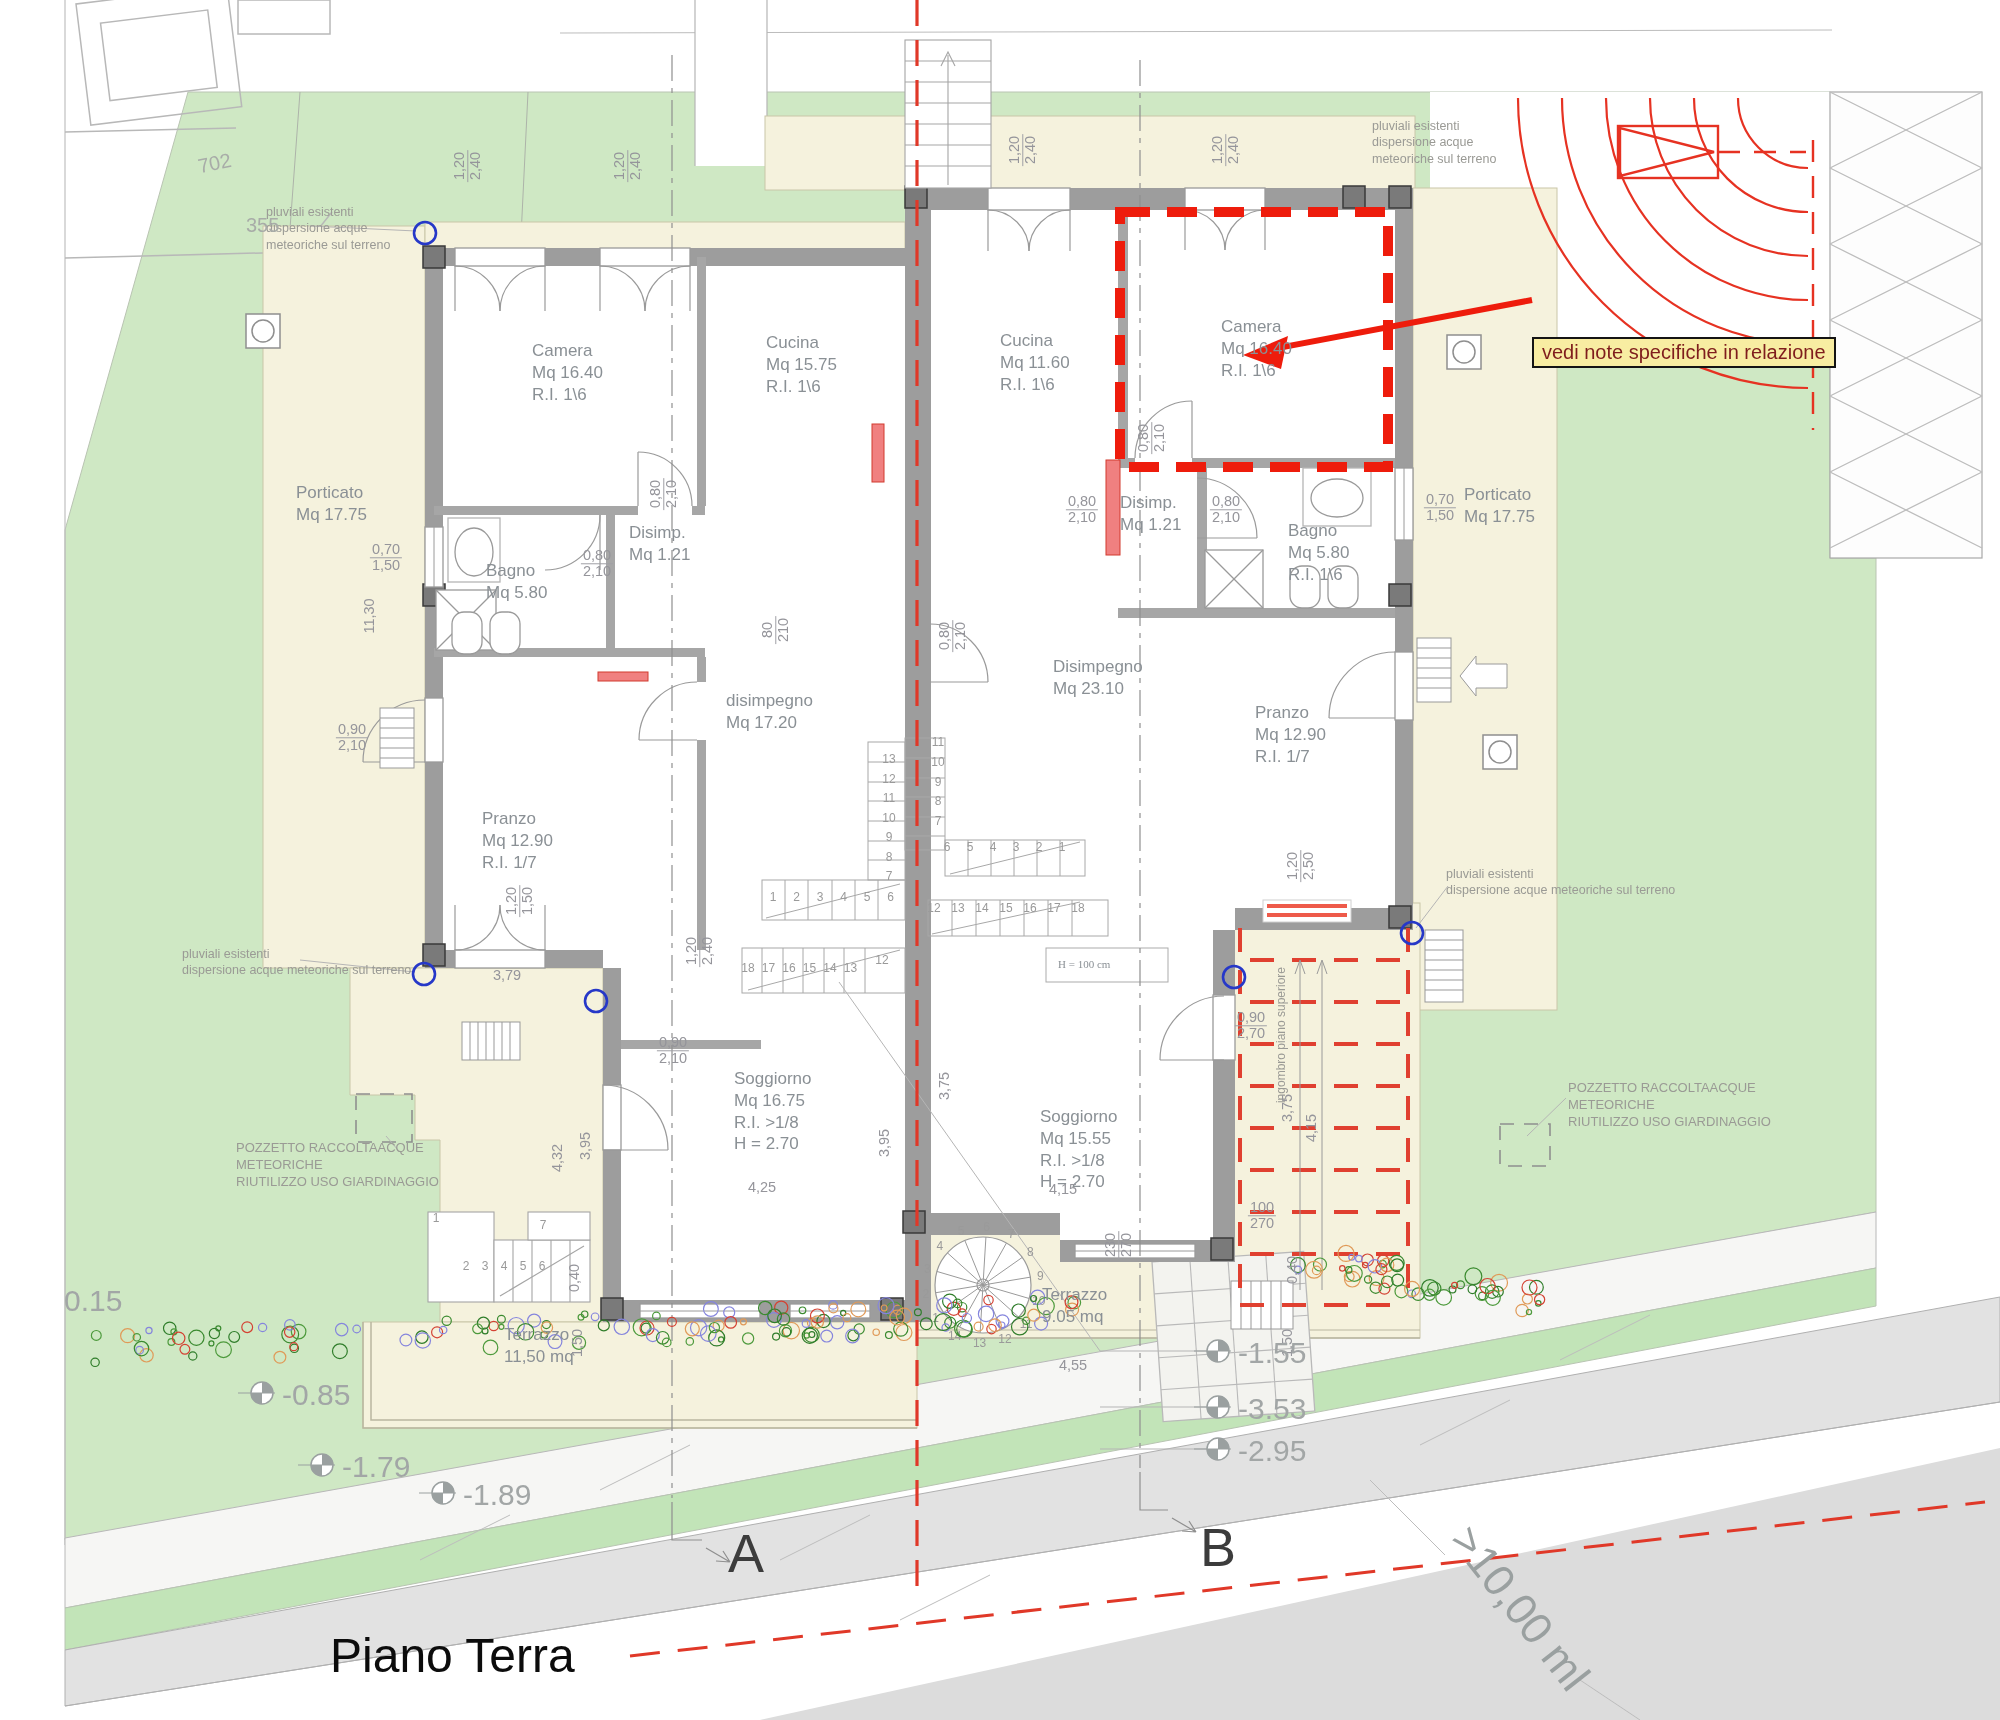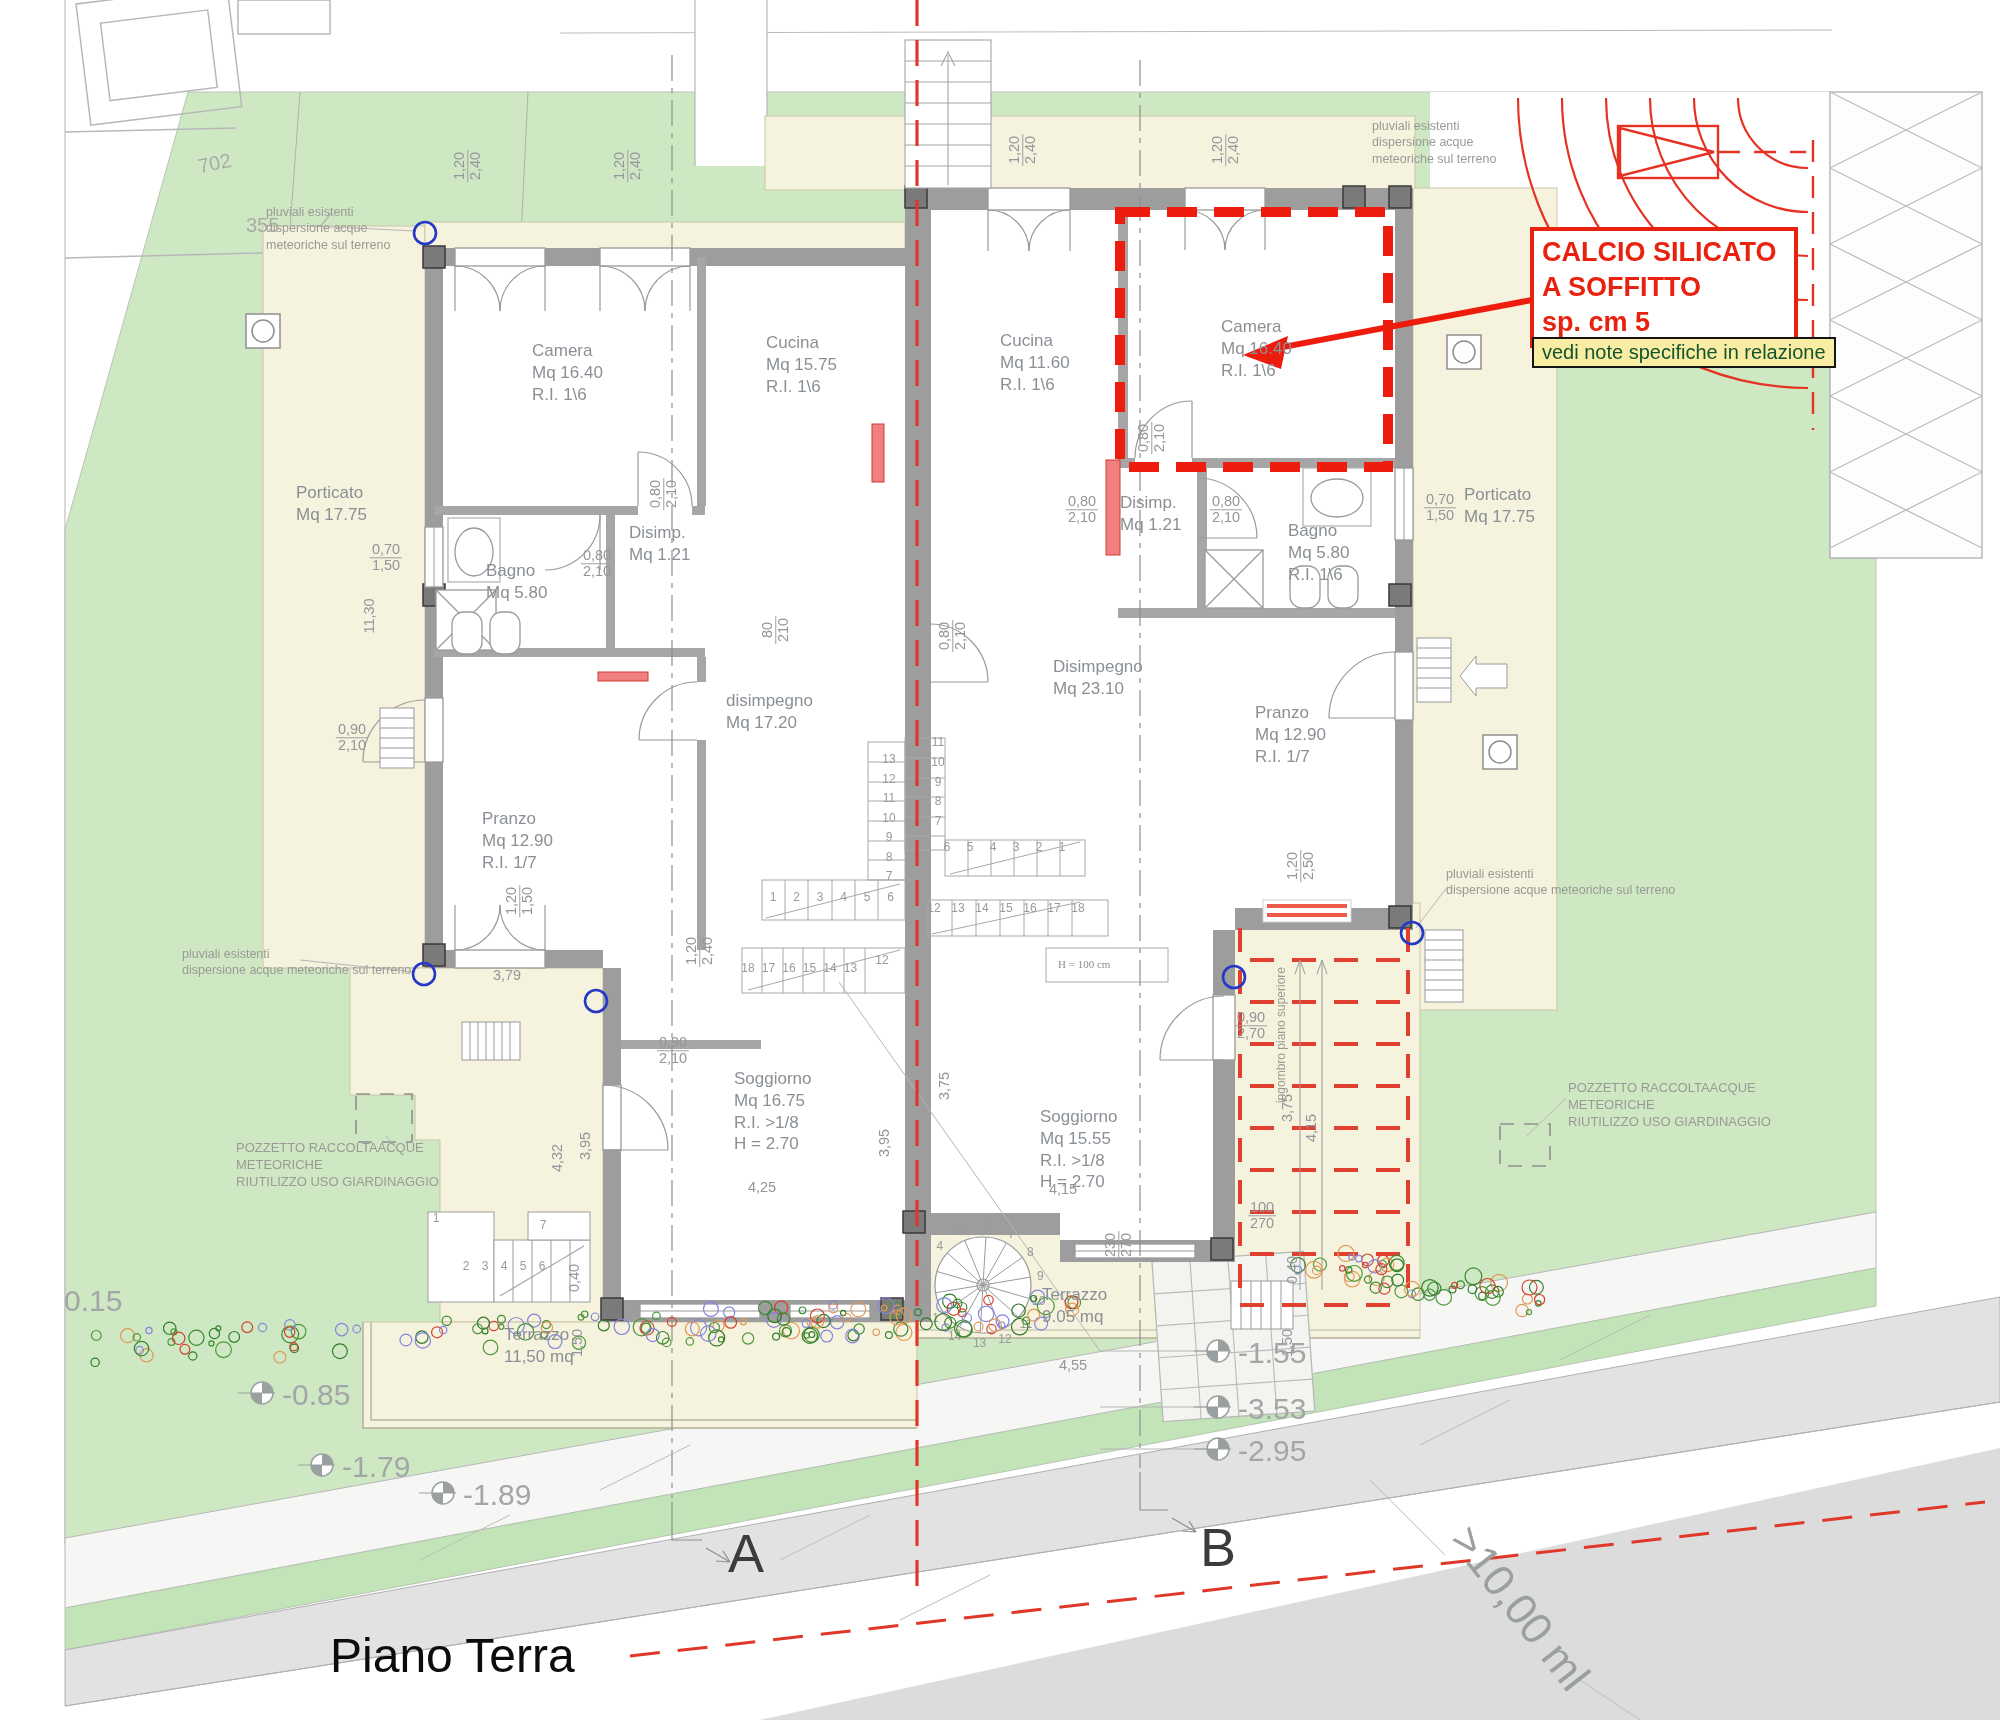--- a/index.html
+++ b/index.html
@@ -14,21 +14,21 @@
   .note{position:absolute;color:#9a9a95;font-size:12.5px;line-height:1.3;white-space:pre;}
   .elev{position:absolute;color:#a2a6a6;font-size:30px;font-family:Liberation Sans, sans-serif;white-space:nowrap;}
   .parcel{position:absolute;color:#a8aca8;font-size:20px;}
   .title{position:absolute;color:#0c0c0c;font-size:48px;}
   .secletter{position:absolute;color:#3c3c3c;font-size:54px;}
   .roadlabel{position:absolute;color:#9aa0a0;font-size:44px;white-space:nowrap;}
   #calcio-box{position:absolute;left:1530px;top:227px;width:244px;background:#fff;
       border:4px solid #e8220f;color:#e8220f;font-weight:bold;font-size:27px;line-height:1.3;
       padding:4px 8px;}
   #note-box{position:absolute;left:1532px;top:337px;background:#f8eda2;border:2.5px solid #141414;
-      color:#14532d;font-size:20px;padding:2px 8px;white-space:nowrap;}
+      color:#7f1d1d;font-size:20px;padding:2px 8px;white-space:nowrap;}
 </style>
 </head>
 <body>
 
 <div id="stage">
 
 <svg id="plan" width="2000" height="1720" viewBox="0 0 2000 1720">
 
   <g>
     <polygon points="188,92 1830,92 1830,558 1876,558 1876,1212 65,1540 65,530" fill="#cfe8c4" stroke="#b9c4b2" stroke-width="1"></polygon>
@@ -781,25 +781,20 @@
         <circle cx="1387.0" cy="1264.9" r="6.8" fill="none" stroke="#e09a58" stroke-width="1.2"></circle>
         <circle cx="1529.5" cy="1287.5" r="7.5" fill="none" stroke="#d44233" stroke-width="1.2"></circle>
         <circle cx="1314.1" cy="1269.8" r="8.4" fill="none" stroke="#e09a58" stroke-width="1.2"></circle>
         <circle cx="1381.4" cy="1269.2" r="5.5" fill="none" stroke="#d44233" stroke-width="1.2"></circle>
         <circle cx="1472.4" cy="1289.3" r="4.3" fill="none" stroke="#2f7d2a" stroke-width="1.2"></circle>
         <circle cx="1397.1" cy="1265.3" r="6.4" fill="none" stroke="#2f7d2a" stroke-width="1.2"></circle>
       </g>
 </svg>
 
 <div id="overlay">
-  <div id="calcio-box">
-    <div>CALCIO SILICATO</div>
-    <div>A SOFFITTO</div>
-    <div>sp. cm 5</div>
-  </div>
   <div id="note-box">vedi note specifiche in relazione</div>
   <div class="title" style="left:330px;top:1628px;">Piano Terra</div>
   <div class="secletter" style="left:728px;top:1522px;">A</div>
   <div class="secletter" style="left:1200px;top:1516px;">B</div>
   <div class="roadlabel" style="left:1520px;top:1608px;transform:translate(-50%,-50%) rotate(52deg);">&gt;10,00 ml</div>
 <div class="lbl" style="left: 296px; top: 482px;">Porticato
 Mq 17.75</div>
       <div class="lbl" style="left: 532px; top: 340px;">Camera
 Mq 16.40
 R.I. 1\6</div>

